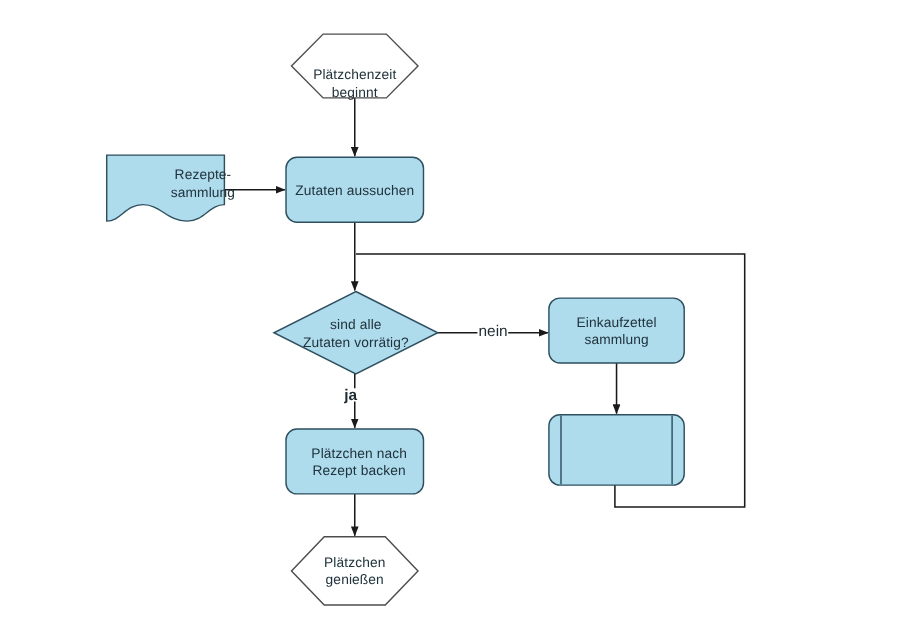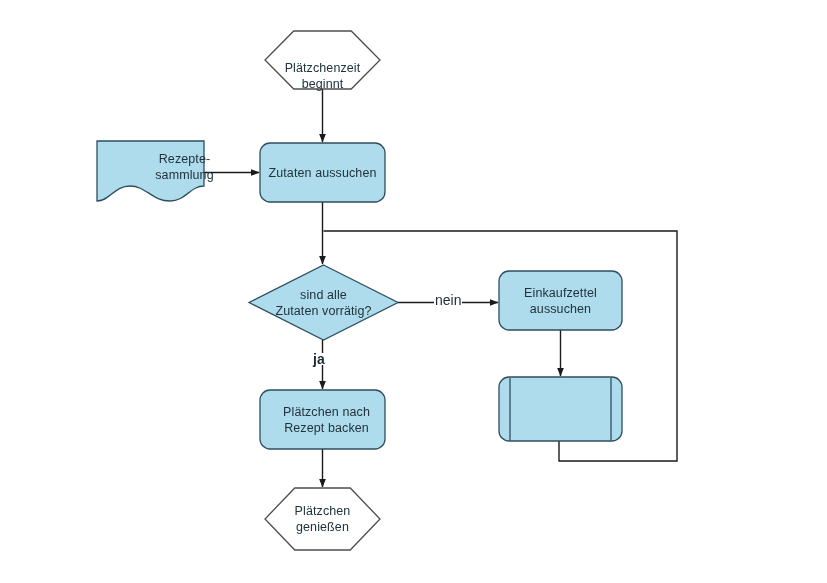--- a/index.html
+++ b/index.html
@@ -105,21 +105,21 @@
 
   <div class="node-label" style="left:97px;top:141px;width:107px;height:52px;margin-left:34px;">Rezepte-
 sammlung</div>
 
   <div class="node-label" style="left:260px;top:143px;width:125px;height:59px;">Zutaten aussuchen</div>
 
   <div class="node-label" style="left:249px;top:265px;width:149px;height:75px;">sind alle
 Zutaten vorrätig?</div>
 
   <div class="node-label" style="left:499px;top:271px;width:123px;height:59px;">Einkaufzettel
-aussuchen</div>
+sammlung</div>
 
 
   <div class="node-label" style="left:264px;top:390px;width:125px;height:59px;">Plätzchen nach
 Rezept backen</div>
 
   <div class="node-label" style="left:265px;top:488px;width:115px;height:62px;">Plätzchen
 genießen</div>
 
   <div class="edge-label" style="left:434px;top:294px;">nein</div>
 

